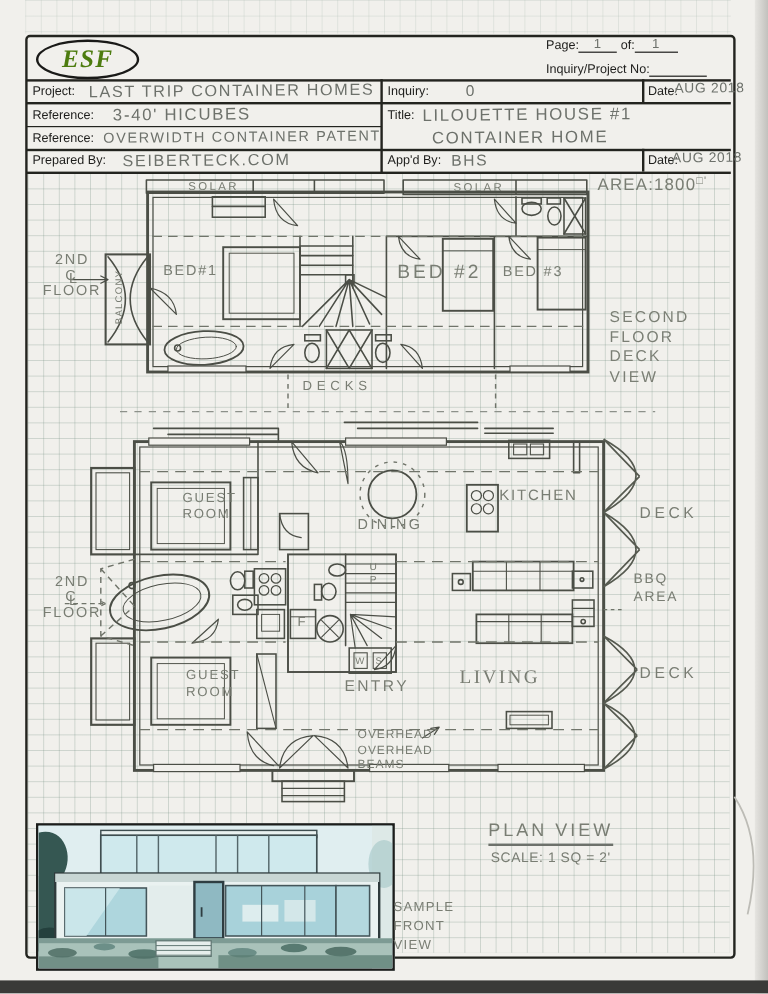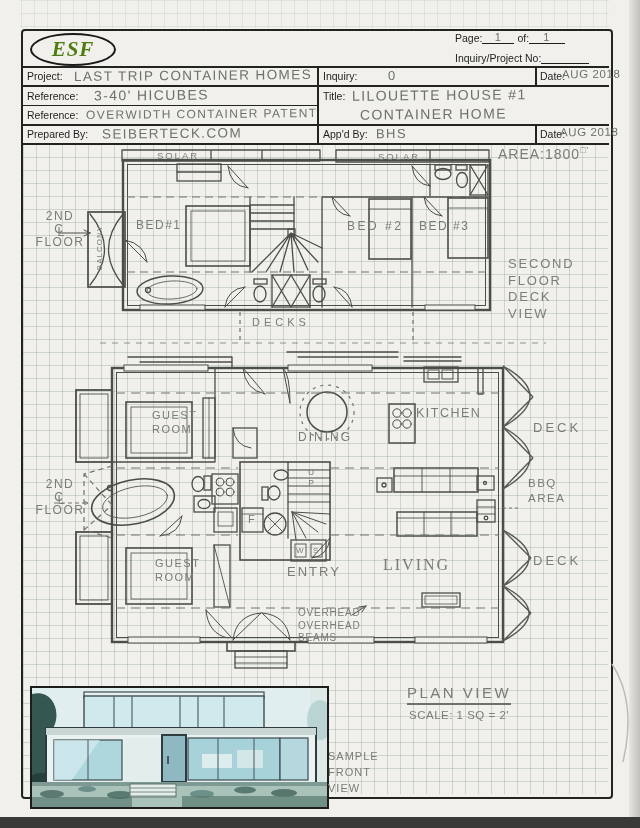--- a/index.html
+++ b/index.html
@@ -261,21 +261,21 @@
   <div class="plabel" style="left:498px;top:145px;font-size:14px;letter-spacing:1px;">
     <span>AREA:1800</span><sup style="font-size:9px;">□'</sup>
   </div>
   <div class="plabel" style="left:28px;top:210px;width:64px;text-align:center;font-size:12px;line-height:13px;">
     <span>2ND</span><br>
     <span class="clsym"><span>C</span><span class="cl-l">L</span></span><br>
     <span>FLOOR</span>
   </div>
   <div class="plabel" style="left:62px;top:243px;width:74px;text-align:center;font-size:8px;letter-spacing:1px;transform:rotate(-90deg);">BALCONY</div>
   <div class="plabel" style="left:136px;top:218px;font-size:12px;">BED#1</div>
-  <div class="plabel" style="left:347px;top:219px;font-size:12px;letter-spacing:2.5px;">BED #2</div>
+  <div class="plabel" style="left:331px;top:219px;font-size:16px;letter-spacing:2.5px;">BED #2</div>
   <div class="plabel" style="left:419px;top:219px;font-size:12px;letter-spacing:1.5px;">BED #3</div>
   <div class="plabel" style="left:252px;top:316px;font-size:11px;letter-spacing:4px;">DECKS</div>
   <div class="cap" style="left:508px;top:256px;">
     <span>SECOND</span><br>
     <span>FLOOR</span><br>
     <span>DECK</span><br>
     <span>VIEW</span>
   </div>
 
   <div class="plabel" style="left:28px;top:478px;width:64px;text-align:center;font-size:12px;line-height:13px;">

